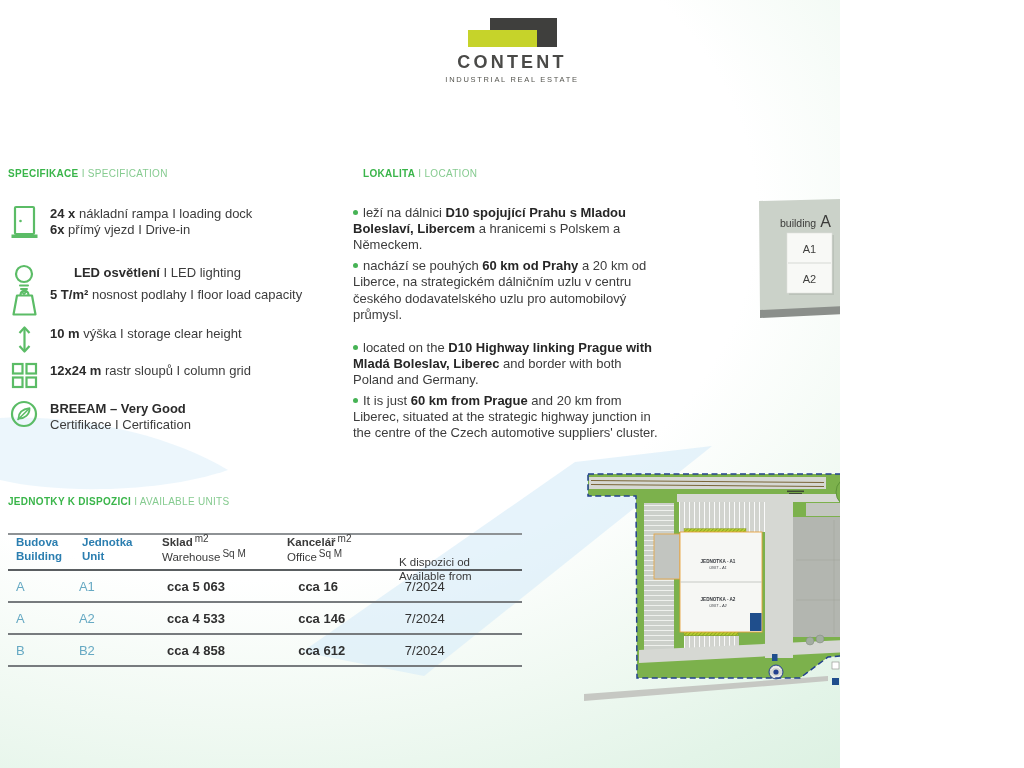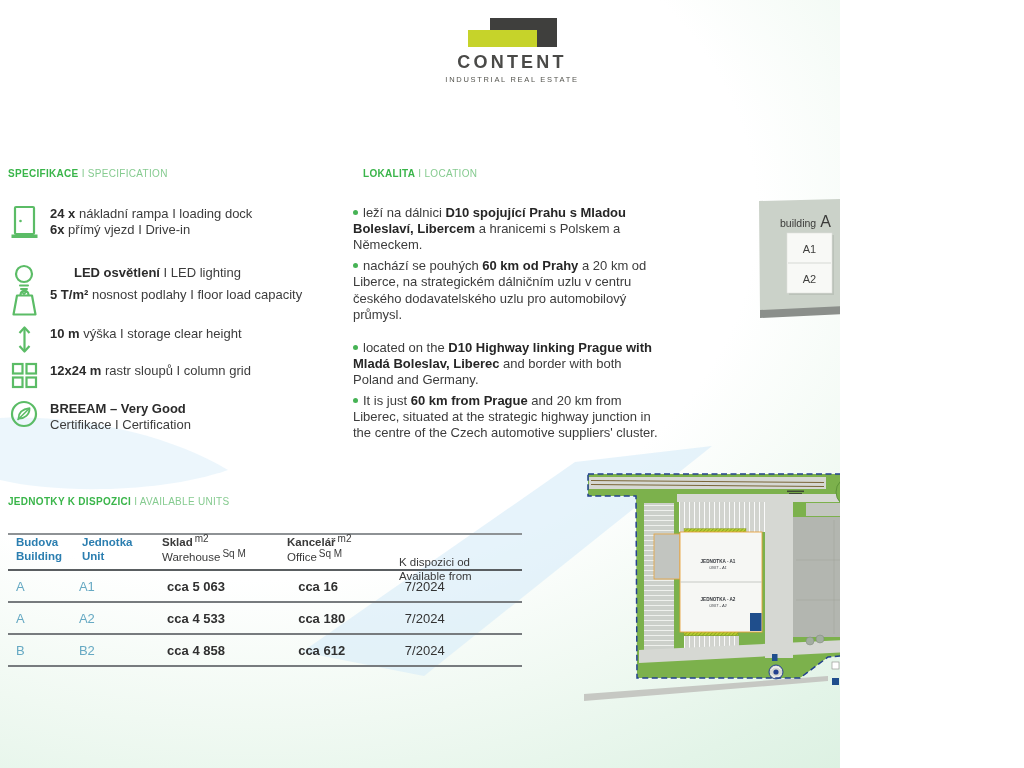--- a/index.html
+++ b/index.html
@@ -224,21 +224,21 @@
       <div class="c1 td teal">A</div>
       <div class="c2 td teal">A1</div>
       <div class="c3 td strong">cca 5 063</div>
       <div class="c4 td strong">cca 16</div>
       <div class="c5 td plain">7/2024</div>
     </div>
     <div class="trow data">
       <div class="c1 td teal">A</div>
       <div class="c2 td teal">A2</div>
       <div class="c3 td strong">cca 4 533</div>
-      <div class="c4 td strong">cca 180</div>
+      <div class="c4 td strong">cca 146</div>
       <div class="c5 td plain">7/2024</div>
     </div>
     <div class="trow data">
       <div class="c1 td teal">B</div>
       <div class="c2 td teal">B2</div>
       <div class="c3 td strong">cca 4 858</div>
       <div class="c4 td strong">cca 612</div>
       <div class="c5 td plain">7/2024</div>
     </div>
   </div>

